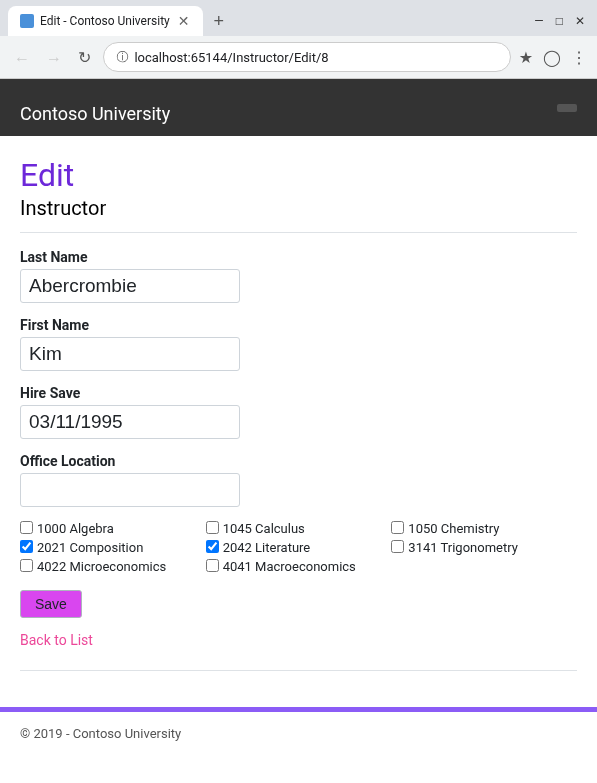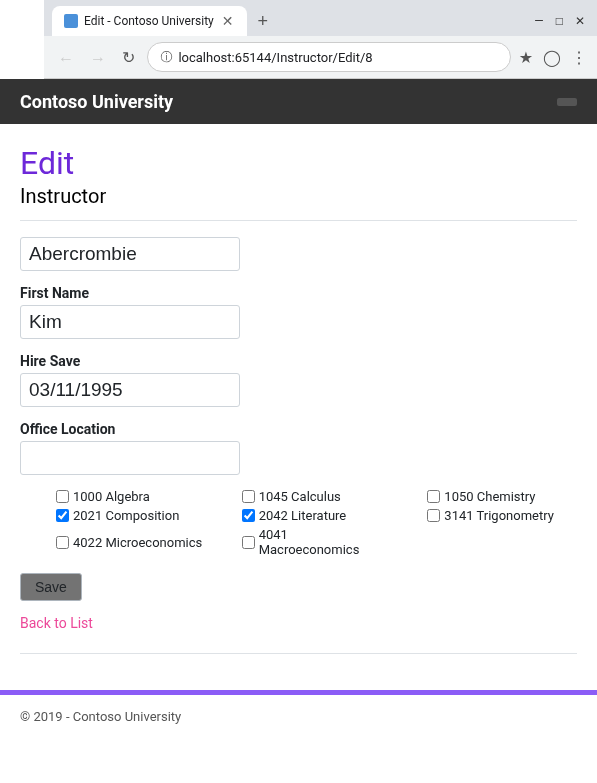--- a/index.html
+++ b/index.html
@@ -9,21 +9,20 @@
       background: #fff;
       width: 597px;
       min-height: 783px;
       color: #212529;
     }
 
     
     .browser-chrome {
       background: #f1f3f4;
       border-bottom: 1px solid #ccc;
-      margin-left: 44px;
     }
     .tab-bar {
       display: flex;
       align-items: center;
       padding: 6px 8px 0;
       background: #dee1e6;
       height: 36px;
     }
     .tab {
       display: flex;
@@ -108,21 +107,21 @@
 
     
     .app-header {
       background: #333;
       color: #fff;
       padding: 12px 20px;
       display: flex;
       align-items: center;
       justify-content: space-between;
     }
-    .app-title { font-size: 18px; font-weight: bold; }
+    .app-title { font-size: 18px; font-weight: normal; margin-top: 12px; }
     .header-btn {
       background: #555;
       color: #fff;
       border: none;
       padding: 4px 10px;
       font-size: 13px;
       cursor: pointer;
       border-radius: 2px;
     }
 
@@ -171,33 +170,31 @@
     
     .courses-grid {
       display: grid;
       grid-template-columns: repeat(3, 1fr);
       row-gap: 4px;
       column-gap: 0;
       margin-bottom: 16px;
     }
     .course-item {
       display: flex;
-      align-items: center;
       gap: 4px;
       font-size: 13px;
-      margin-left: 36px;
     }
     .course-item input[type="checkbox"] {
       width: 13px;
       height: 13px;
       cursor: pointer;
     }
 
     .save-btn {
-      background: #737373;
+      background: #d946ef;
       border: 1px solid #adb5bd;
       padding: 5px 14px;
       font-size: 14px;
       cursor: pointer;
       border-radius: 3px;
       color: #212529;
       margin-bottom: 14px;
     }
 
     .back-link {
@@ -253,20 +250,21 @@
   <button class="header-btn"></button>
 </div>
 
 <div class="page-content">
   <h1>Edit</h1>
   <div class="subtitle">Instructor</div>
   <hr>
 
   
   <div class="form-group">
+    <label class="form-label">Last Name</label>
     <input class="form-input" type="text" value="Abercrombie" style="">
   </div>
 
   
   <div class="form-group">
     <label class="form-label">First Name</label>
     <input class="form-input" type="text" value="Kim" style="">
   </div>
 
   

